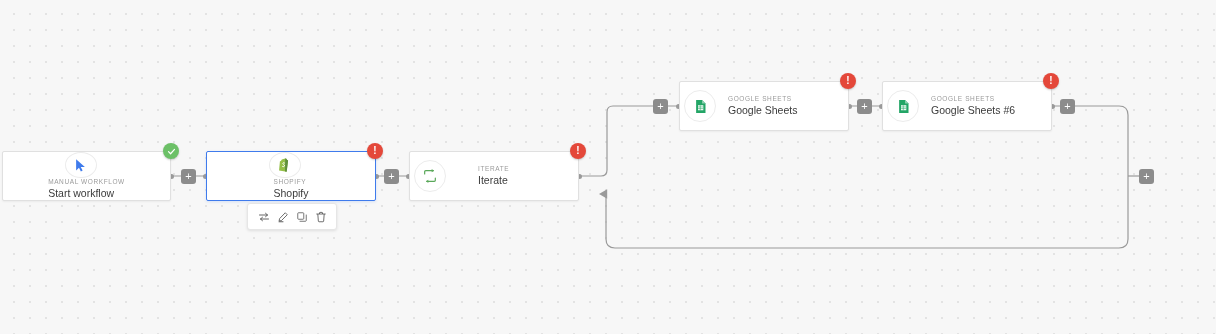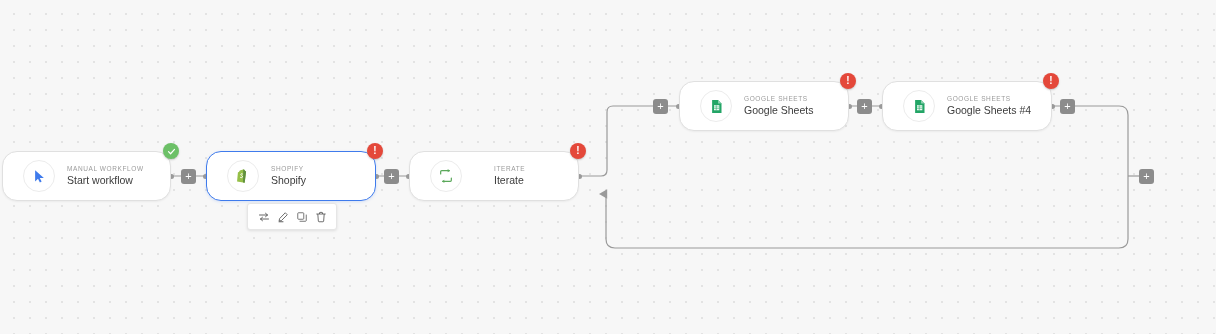--- a/index.html
+++ b/index.html
@@ -27,25 +27,25 @@
     width: 1216px; height: 334px;
     pointer-events: none;
   }
 
   
   .node {
     position: absolute;
     box-sizing: border-box;
     background: #ffffff;
     border: 1px solid #e0e0e0;
-    border-radius: 15px;
+    border-radius: 2px;
     box-shadow: 0 1px 2px rgba(0,0,0,0.05);
     display: flex;
     align-items: center;
-    padding: 0 20px;
+    padding: 0 4px;
   }
   .node.selected {
     border: 1.5px solid #3f7bec;
     box-shadow: 0 1px 3px rgba(63,123,236,0.18);
   }
   .node-icon {
     width: 30px;
     height: 30px;
     min-width: 30px;
     border-radius: 50%;
@@ -170,38 +170,38 @@
   <div class="dot" style="left:169px; top:173.5px;"></div>
   <div class="dot" style="left:203px; top:173.5px;"></div>
   <div class="dot" style="left:374px; top:173.5px;"></div>
   <div class="dot" style="left:406px; top:173.5px;"></div>
   <div class="dot" style="left:577px; top:173.5px;"></div>
   <div class="dot" style="left:676px; top:103.5px;"></div>
   <div class="dot" style="left:847px; top:103.5px;"></div>
   <div class="dot" style="left:879px; top:103.5px;"></div>
   <div class="dot" style="left:1050px; top:103.5px;"></div>
 
-  <div class="node" style="left:2px; top:151px; width:169px; height:50px;">
+  <div class="node" style="left:2px; top:151px; width:169px; height:50px;flex-direction:column;">
     <div class="node-icon">
       <svg width="15" height="15" viewBox="0 0 24 24">
         <path d="M5 2 L5 20 L9.6 15.4 L12.6 21.5 L15.4 20.1 L12.4 14.2 L19 14.2 Z" fill="#3f7bec"></path>
       </svg>
     </div>
     <div class="node-text">
       <div class="node-sub">MANUAL WORKFLOW</div>
       <div class="node-title">Start workflow</div>
     </div>
   </div>
   <div class="badge success" style="left:163px; top:143px;">
     <svg width="9" height="9" viewBox="0 0 24 24">
       <path d="M4 12.5 L9.5 18 L20 6.5" stroke="#ffffff" stroke-width="3.2" fill="none" stroke-linecap="round" stroke-linejoin="round"></path>
     </svg>
   </div>
 
-  <div class="node selected" style="left:206px; top:151px; width:170px; height:50px;">
+  <div class="node selected" style="left:206px; top:151px; width:170px; height:50px;flex-direction:column;">
     <div class="node-icon">
       <svg width="16" height="16" viewBox="0 0 24 24">
         <path d="M8.3 3.4 C7.2 3.6 6.4 4.6 6.1 6.0 L4.4 6.5 L3.1 20.2 L14.5 22 L16.6 5.1 L14.9 4.2 C14.5 3.0 13.4 2.3 12.3 2.4 Z" fill="#95bf47"></path>
         <path d="M12.3 2.4 C13.4 2.3 14.5 3.0 14.9 4.2 L16.6 5.1 L14.5 22 L12.1 21.6 Z" fill="#5e8e3e"></path>
         <path d="M11.3 9.0 C10.5 8.5 9.5 8.4 9.0 9.1 C8.4 9.9 9.0 10.7 10.0 11.3 C11.0 11.9 11.5 12.7 11.2 13.5 C10.8 14.6 9.3 14.8 8.3 14.2" stroke="#ffffff" stroke-width="1.5" fill="none" stroke-linecap="round"></path>
       </svg>
     </div>
     <div class="node-text">
       <div class="node-sub">SHOPIFY</div>
       <div class="node-title">Shopify</div>
@@ -251,21 +251,21 @@
     <div class="node-icon">
       <svg width="15" height="15" viewBox="0 0 24 24">
         <path d="M5 1.5 H14.5 L20 7 V22.5 H5 Z" fill="#23a566"></path>
         <path d="M14.5 1.5 L20 7 H14.5 Z" fill="#8ed1b1"></path>
         <rect x="8" y="10" width="8.5" height="8" fill="#ffffff"></rect>
         <path d="M8 12.7 H16.5 M8 15.4 H16.5 M11.6 10 V18" stroke="#23a566" stroke-width="0.9"></path>
       </svg>
     </div>
     <div class="node-text">
       <div class="node-sub">GOOGLE SHEETS</div>
-      <div class="node-title">Google Sheets #4</div>
+      <div class="node-title">Google Sheets #6</div>
     </div>
   </div>
   <div class="badge error" style="left:1043px; top:73px;">
     <span>!</span>
   </div>
 
   <div class="plus-btn" style="left:181px; top:169px;">+</div>
   <div class="plus-btn" style="left:384px; top:169px;">+</div>
   <div class="plus-btn" style="left:653px; top:99px;">+</div>
   <div class="plus-btn" style="left:857px; top:99px;">+</div>

